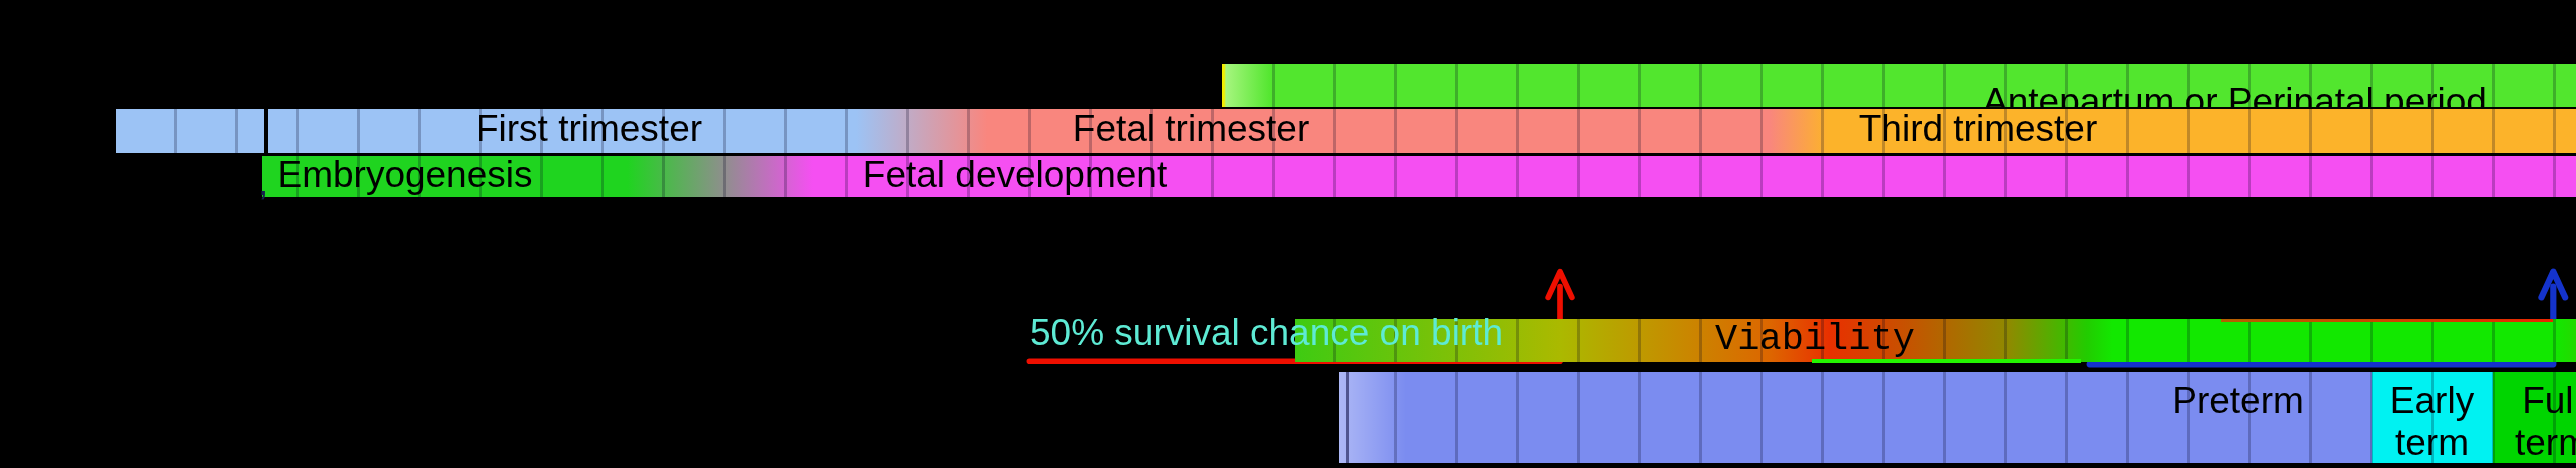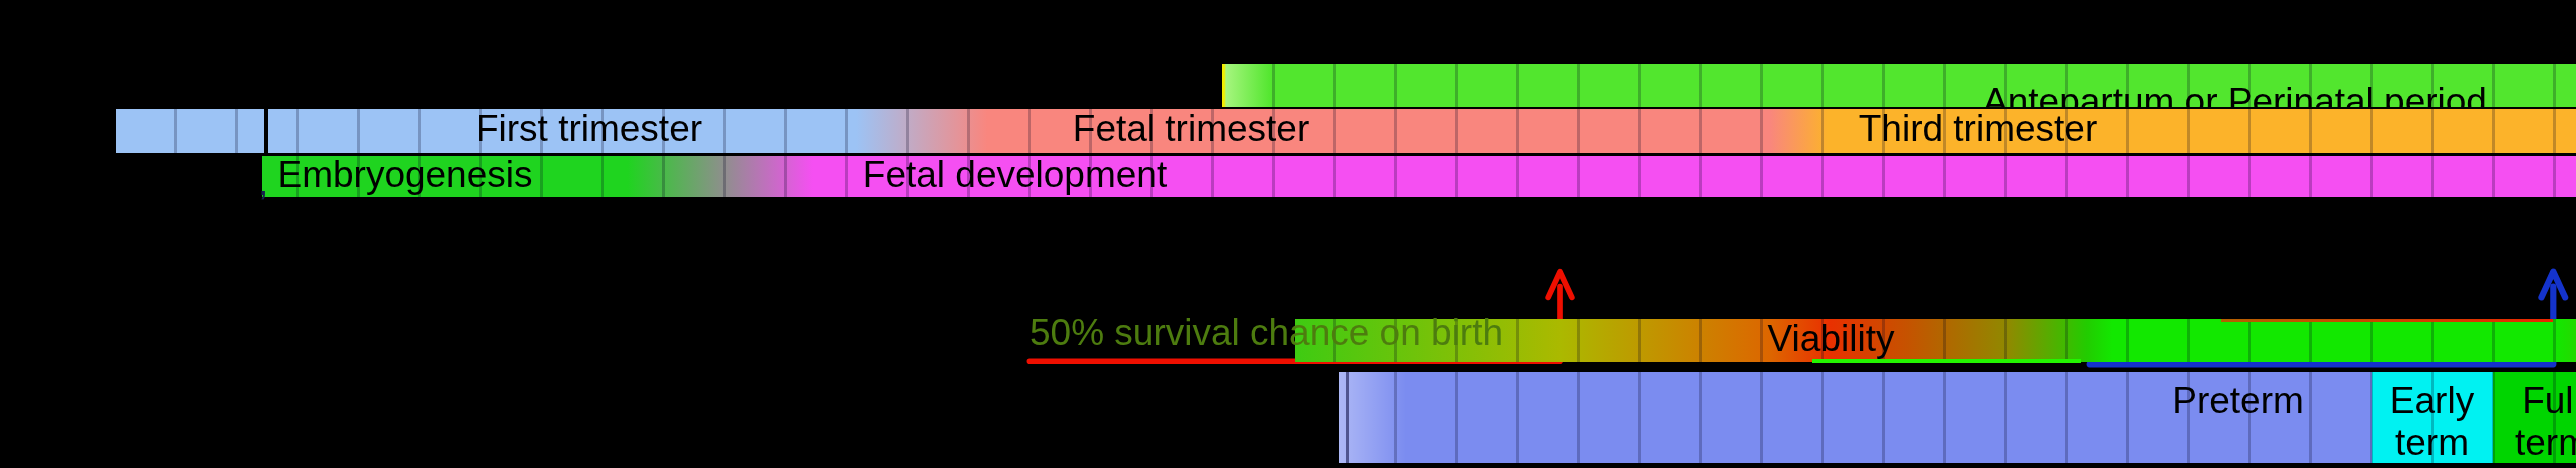--- a/index.html
+++ b/index.html
@@ -52,39 +52,39 @@
       <span class="bar-label" style="left: 1075px; color: rgb(0, 0, 0);">Fetal trimester</span>
       <span class="bar-label" style="left: 1862px; color: rgb(0, 0, 0);">Third trimester</span>
     </div>
     <div class="bar" style="left: 262px; top: 156px; width: 2648px; height: 41px; background: linear-gradient(90deg, rgb(31, 212, 31) 0%, rgb(31, 212, 31) 13.8%, rgb(245, 79, 242) 20.8%, rgb(245, 79, 242) 100%);">
       <div class="ticks" style="left: -146px; width: 3085px; background: repeating-linear-gradient(90deg, transparent 0px, transparent 58px, rgba(0, 0, 30, 0.24) 58px, rgba(0, 0, 30, 0.24) 61px);"></div>
       <span class="bar-label" style="left: 143px; color: rgb(0, 0, 0);">Embryogenesis</span>
       <span class="bar-label" style="left: 753px; color: rgb(0, 0, 0);">Fetal development</span>
     </div>
     <div class="bar" style="left: 1295px; top: 319px; width: 1600px; height: 43px; background: linear-gradient(90deg, rgb(62, 203, 18) 0%, rgb(171, 185, 0) 16.6%, rgb(221, 102, 0) 29.7%, rgb(233, 48, 0) 33.4%, rgb(198, 82, 0) 38.2%, rgb(143, 138, 0) 44.6%, rgb(34, 204, 0) 49.5%, rgb(18, 232, 0) 51.1%, rgb(18, 232, 0) 78.8%, rgb(136, 136, 0) 86.5%, rgb(198, 82, 0) 93%, rgb(233, 37, 0) 100%);">
       <div class="ticks" style="left: -1179px; width: 3085px; background: repeating-linear-gradient(90deg, transparent 0px, transparent 58px, rgba(0, 0, 30, 0.24) 58px, rgba(0, 0, 30, 0.24) 61px);"></div>
-      <span class="bar-label" style="left: 536px; color: rgb(0, 0, 0);">Viability</span>
+      <span class="bar-label" style="left: 520px; color: rgb(0, 0, 0); font-family: Liberation Mono, monospace;">Viability</span>
     </div>
     <div class="bar" style="left: 1339px; top: 372px; width: 1555px; height: 91px;">
       <div class="seg" style="left: 0px; width: 1033px; background: rgb(123, 140, 240);"></div>
       <div class="seg-label" style="left: 899px; font-size: 37px;">
         <div>Preterm</div>
       </div>
       <div class="seg" style="left: 1033px; width: 121px; background: rgb(0, 242, 242);"></div>
       <div class="seg-label" style="left: 1093px; font-size: 37px;">
         <div>Early</div>
         <div>term</div>
       </div>
       <div class="seg" style="left: 1154px; width: 120px; background: rgb(0, 213, 0);"></div>
       <div class="seg-label" style="left: 1213px; font-size: 37px;">
         <div>Full</div>
         <div>term</div>
       </div>
       <div class="annot" style="left: 0px; top: 0px; height: 100%; width: 67px; background: linear-gradient(90deg, rgba(255, 255, 255, 0.38), rgba(255, 255, 255, 0));"></div>
       <div class="annot" style="left: 6.7px; top: 0px; height: 100%; width: 3.1px; background: rgba(10, 10, 60, 0.55);"></div>
       <div class="ticks" style="left: -1223px; width: 3085px; background: repeating-linear-gradient(90deg, transparent 0px, transparent 58px, rgba(0, 0, 30, 0.24) 58px, rgba(0, 0, 30, 0.24) 61px);"></div>
     </div>
-    <div class="survival-label" style="left: 1030px; top: 311px; color: #4d7c0f;">50% survival chance on birth</div>
+    <div class="survival-label" style="left: 1030px; top: 311px; color: #5eead4;">50% survival chance on birth</div>
     <div class="annot" style="left: 1812px; top: 359px; width: 269px; height: 4.1px; background: rgb(35, 245, 0);"></div>
     <div class="annot" style="left: 2221px; top: 319px; width: 332px; height: 2.6px; background: linear-gradient(90deg, rgb(179, 96, 0), rgb(233, 37, 0));"></div>
     <div class="comma-mark" style="position: absolute; left: 258px; top: 164px; color: rgb(22, 33, 77);">,</div>
   </div>
 
 
 </body></html>

